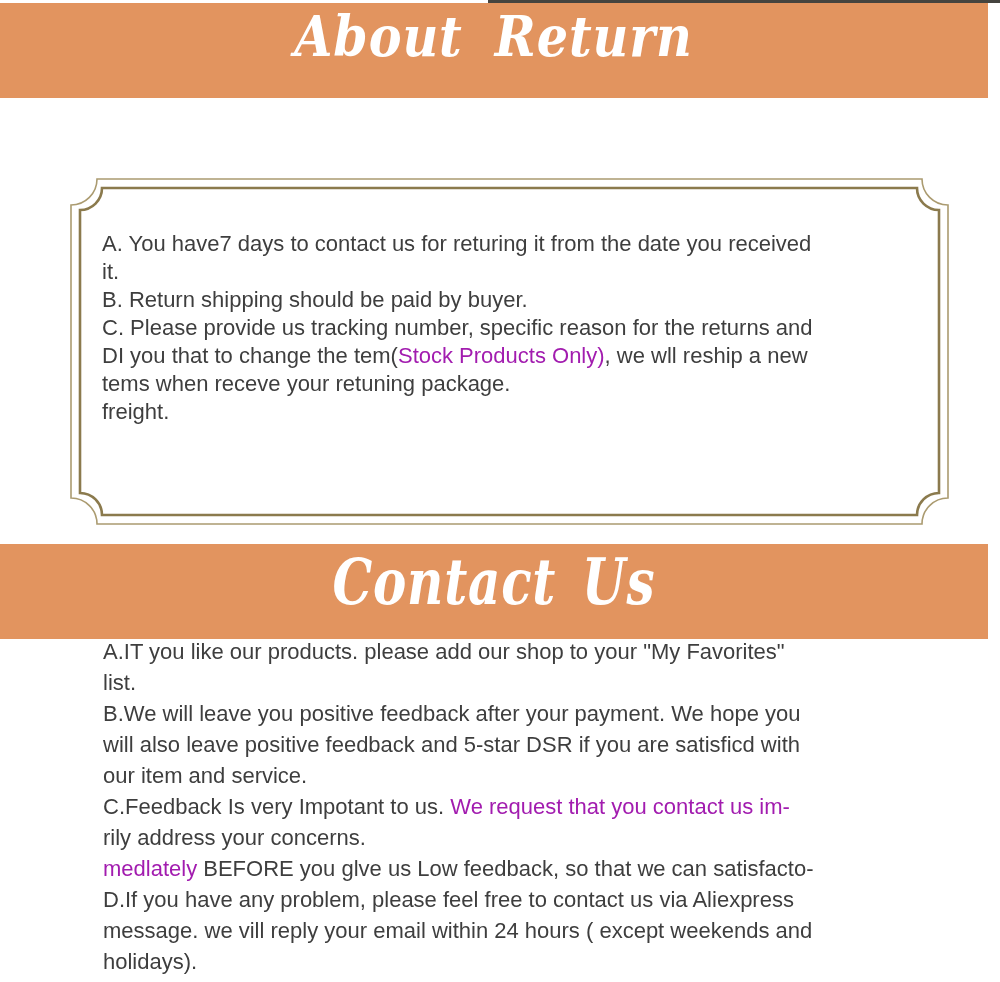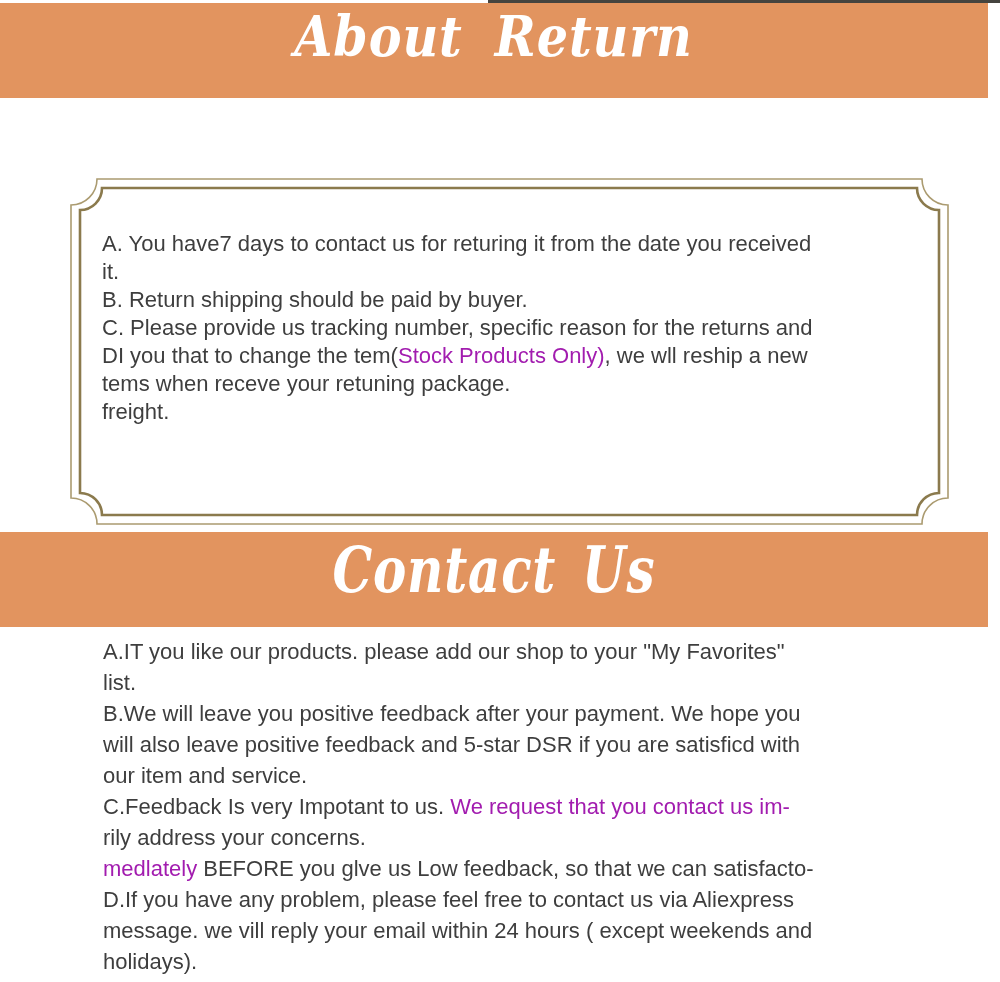--- a/index.html
+++ b/index.html
@@ -18,21 +18,21 @@
     background: #45443f;
   }
 
   
   .banner {
     position: absolute; left: 0; width: 988px; height: 95px;
     background: #e2945f;
     display: flex; align-items: flex-start; justify-content: center;
   }
   #banner-about { top: 3px; }
-  #banner-contact { top: 532px; }
+  #banner-contact { top: 544px; }
   .banner-title {
     font-family: "DejaVu Serif", serif;
     font-style: italic;
     font-weight: bold;
     color: #ffffff;
     display: inline-block;
     transform-origin: 50% 50%;
     white-space: nowrap;
   }
   #banner-about .banner-title {

